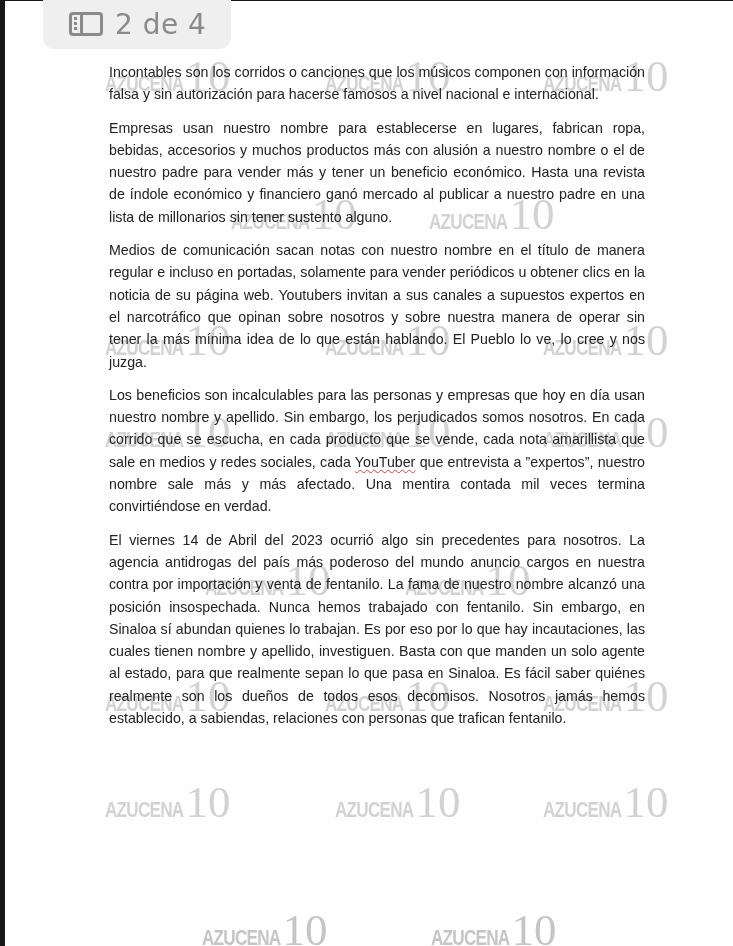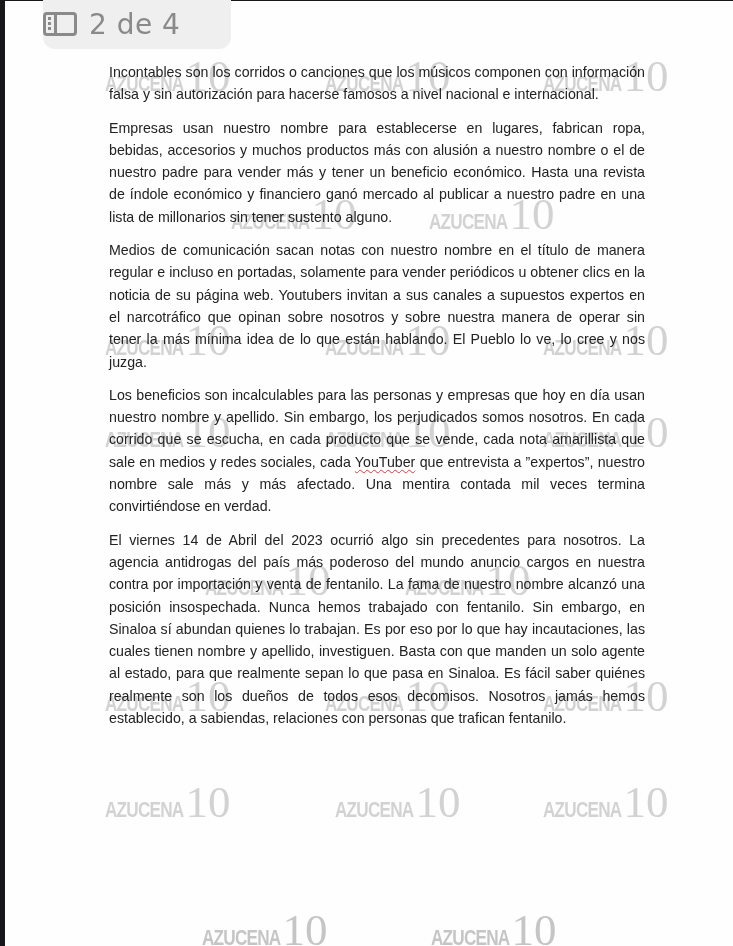--- a/index.html
+++ b/index.html
@@ -39,20 +39,21 @@
       position: absolute;
       left: 38px;
       top: -2px;
       width: 188px;
       height: 50px;
       background: #efefef;
       border-radius: 0 0 12px 12px;
       display: flex;
       align-items: center;
       gap: 12px;
+      padding-left: 26px;
       box-sizing: border-box;
       z-index: 5;
     }
     .sidebar-icon {
       width: 34px;
       height: 24px;
       border: 3px solid #8a8a8a;
       border-radius: 4px;
       box-sizing: border-box;
       position: relative;

